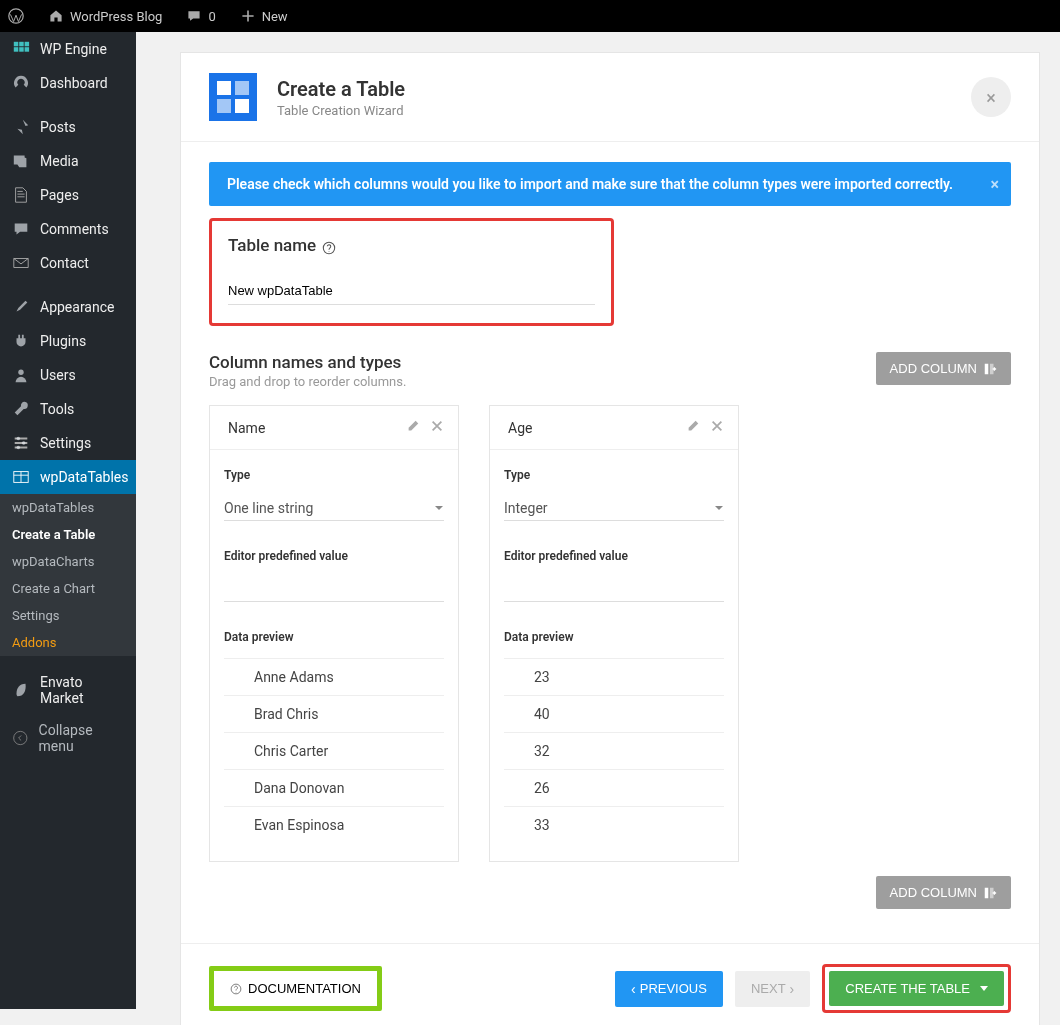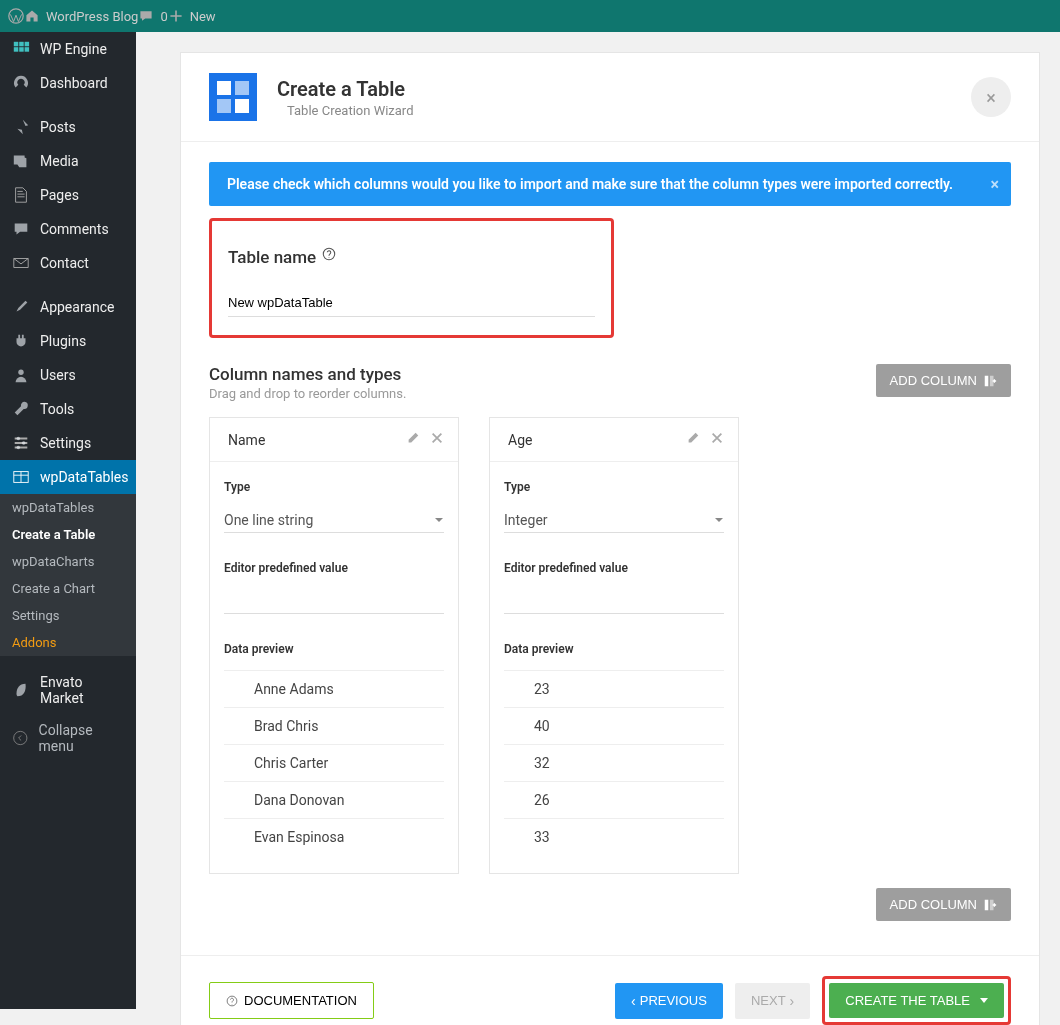--- a/index.html
+++ b/index.html
@@ -1,19 +1,19 @@
 <!DOCTYPE html>
 <html><head>
 <meta charset="utf-8">
 <style>
   * { box-sizing: border-box; margin: 0; padding: 0; }
   body { font-family: -apple-system, BlinkMacSystemFont, "Segoe UI", Roboto, sans-serif; background: #f1f1f1; color: #333; }
 
   
-  .admin-bar { background: #0f766e; color: #ccc; height: 32px; display: flex; align-items: center; padding: 0 8px; font-size: 13px; gap: 0; }
+  .admin-bar { background: #000000; color: #ccc; height: 32px; display: flex; align-items: center; padding: 0 8px; font-size: 13px; gap: 24px; }
   .admin-bar .item { display: flex; align-items: center; gap: 6px; cursor: pointer; color: #ccc; }
   .admin-bar svg { width: 16px; height: 16px; fill: #aaa; }
 
   
   .sidebar { position: fixed; left: 0; top: 32px; bottom: 16px; width: 136px; background: #23282d; color: #eee; font-size: 14px; overflow-y: auto; }
   .sidebar .menu-item { display: flex; align-items: center; gap: 10px; padding: 8px 12px; cursor: pointer; color: #eee; }
   .sidebar .menu-item.active { background: #0073aa; color: #fff; position: relative; }
   .sidebar .menu-item.active::after { content: ""; position: absolute; right: -8px; top: 50%; transform: translateY(-50%); border: 8px solid transparent; border-right-color: #f1f1f1; }
   .sidebar .menu-item svg { width: 18px; height: 18px; fill: rgba(240,245,250,0.6); flex-shrink: 0; }
   .sidebar .menu-sep { height: 10px; }
@@ -24,30 +24,30 @@
   .sidebar .collapse { display: flex; align-items: center; gap: 10px; padding: 8px 12px; color: #b4b9be; cursor: pointer; }
 
   
   .main { margin-left: 160px; padding: 20px; }
 
   .card { background: #fff; border: 1px solid #e5e5e5; }
   .card-header { display: flex; align-items: center; padding: 20px 28px; border-bottom: 1px solid #eee; gap: 20px; position: relative; }
   .card-header .logo-box { width: 48px; height: 48px; background: #1a73e8; display:flex; align-items:center; justify-content:center; }
   .card-header .logo-box svg { width:40px; height:40px; }
   .card-header .titles h2 { font-size: 20px; font-weight: 600; color: #333; }
-  .card-header .titles p { font-size: 13px; color: #888; margin-top: 2px; margin-left: 10px; }
+  .card-header .titles p { font-size: 13px; color: #888; margin-top: 2px; }
   .card-header .close-btn { position: absolute; right: 28px; top: 50%; transform: translateY(-50%); width: 40px; height: 40px; border-radius: 50%; background: #eee; display: flex; align-items: center; justify-content: center; cursor: pointer; color: #999; font-size: 18px; }
 
   .card-body { padding: 20px 28px 10px; }
 
   .alert { background: #2196f3; color: #fff; padding: 14px 40px 14px 18px; font-weight: 600; font-size: 14px; position: relative; border-radius: 2px; margin-bottom: 12px; }
   .alert .close-alert { position: absolute; right: 12px; top: 50%; transform: translateY(-50%); cursor: pointer; opacity: 0.7; font-size: 16px; }
 
   .highlight-red { border: 3px solid #e53935; padding: 14px 16px 18px; border-radius: 4px; margin-bottom: 26px; max-width: 405px; }
-  .field-label { font-size: 17px; font-weight: 500; color: #333; display: flex; align-items: flex-start; gap: 6px; margin-top: 12px; }
+  .field-label { font-size: 17px; font-weight: 500; color: #333; display: flex; align-items: flex-end; gap: 6px; }
   .field-label svg { width:14px; height:14px; stroke:#555; fill:none; }
   .text-input { width: 100%; max-width: 380px; border: none; border-bottom: 1px solid #ddd; padding: 6px 0; font-size: 13px; outline: none; margin-top: 22px; }
 
   .section-row { display:flex; justify-content:space-between; align-items:flex-start; margin-bottom: 16px; }
   .section-title { font-size: 17px; font-weight: 500; }
   .section-sub { font-size: 13px; color: #999; margin-top: 2px; }
   .btn-gray { background: #9e9e9e; color: #fff; border: none; padding: 9px 14px; font-size: 13px; cursor: pointer; border-radius: 2px; display:flex; align-items:center; gap:6px; }
   .btn-gray svg { width:14px; height:14px; fill:#fff; }
 
   .columns-wrap { display: flex; gap: 30px; margin-bottom: 14px; }
@@ -60,21 +60,21 @@
   .col-section-label { font-weight: 600; font-size: 12px; margin-bottom: 14px; }
   .select-row { display: flex; justify-content: space-between; align-items: center; border-bottom: 1px solid #ddd; padding: 4px 0; font-size: 14px; color:#555; cursor: pointer; margin-bottom: 28px; gap: 38px; }
   .select-row svg { width:10px; height:10px; fill:#888; }
   .predefined-input { border:none; border-bottom:1px solid #ddd; width:100%; padding:4px 0; font-size:14px; outline:none; margin-bottom: 28px; }
   .preview-list { list-style: none; }
   .preview-list li { border-top: 1px solid #eee; padding: 10px 0 10px 30px; font-size: 14px; color:#444; }
   .preview-list li:first-child { border-top: 1px solid #eee; }
 
   .footer { padding: 20px 28px 28px; display:flex; justify-content:space-between; align-items:center; border-top: 1px solid #eee; }
   .footer .footer-right { display:flex; gap:12px; align-items:center; }
-  .btn-outline { border:1px solid #84cc16; background:#fff; padding:10px 16px; font-size:13px; cursor:pointer; display:flex; align-items:center; gap:6px; border-radius:2px; }
+  .btn-outline { border:5px solid #84cc16; background:#fff; padding:10px 16px; font-size:13px; cursor:pointer; display:flex; align-items:center; gap:6px; border-radius:2px; }
   .btn-outline svg { width:12px; height:12px; fill:#555; }
   .btn-blue { background:#2196f3; color:#fff; border:none; padding:10px 16px; font-size:13px; cursor:pointer; border-radius:2px; display:flex; align-items:center; gap:4px; }
   .btn-disabled { background:#eee; color:#aaa; border:none; padding:10px 16px; font-size:13px; border-radius:2px; display:flex; align-items:center; gap:4px; }
   .btn-green { background:#4caf50; color:#fff; border:none; padding:10px 16px; font-size:13px; cursor:pointer; border-radius:2px; display:flex; align-items:center; gap:6px; }
   .highlight-green-wrap { border:3px solid #e53935; padding:4px; border-radius:4px; }
   .caret { width:0; height:0; border-left:4px solid transparent; border-right:4px solid transparent; border-top:5px solid #fff; display:inline-block; margin-left:4px; }
   .chev { font-size:14px; }
 
   .add-col-bottom { display:flex; justify-content:flex-end; margin-bottom:24px; }
 </style>

